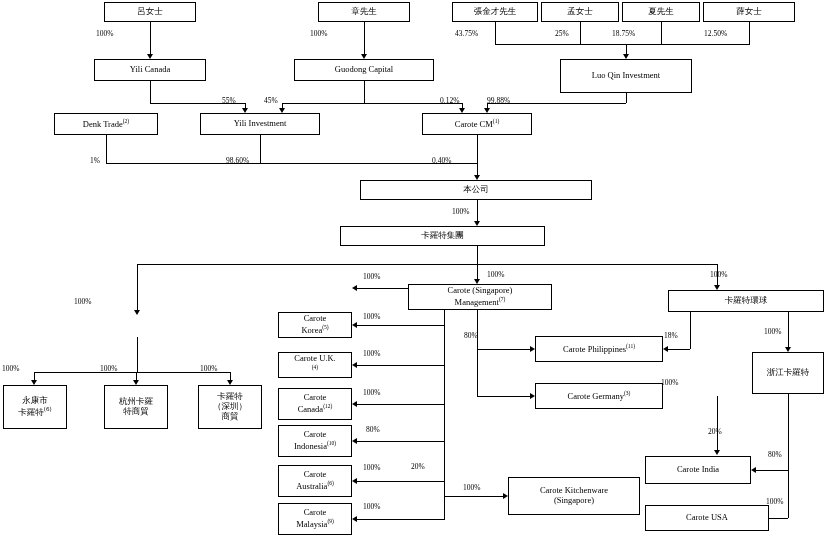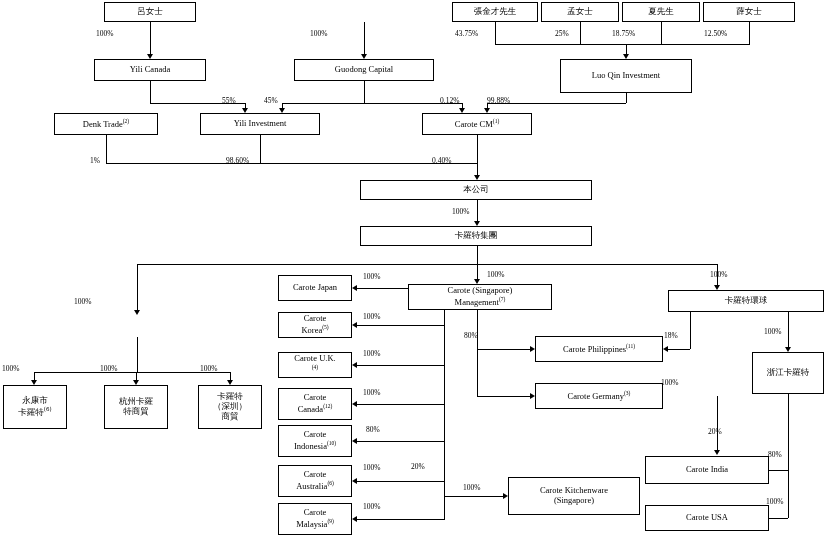--- a/index.html
+++ b/index.html
@@ -199,20 +199,23 @@
   <div class="ln h" style="left:756px; top:470px; width:32px;"></div>
   <div class="arrow left" style="left:751px; top:467px;"></div>
 
   <div class="ln v" style="left:788px; top:470px; height:48px;"></div>
   <div class="ln h" style="left:756px; top:518px; width:32px;"></div>
   <div class="arrow left" style="left:751px; top:515px;"></div>
 
 <div class="node cjk" style="left: 104px; top: 2px; width: 92px; height: 20px;">
       <div class="inner">呂女士</div>
     </div>
+    <div class="node cjk" style="left: 318px; top: 2px; width: 92px; height: 20px;">
+      <div class="inner">章先生</div>
+    </div>
     <div class="node cjk" style="left: 452px; top: 2px; width: 86px; height: 20px;">
       <div class="inner">張金才先生</div>
     </div>
     <div class="node cjk" style="left: 541px; top: 2px; width: 78px; height: 20px;">
       <div class="inner">孟女士</div>
     </div>
     <div class="node cjk" style="left: 622px; top: 2px; width: 78px; height: 20px;">
       <div class="inner">夏先生</div>
     </div>
     <div class="node cjk" style="left: 703px; top: 2px; width: 92px; height: 20px;">
@@ -232,35 +235,32 @@
     </div>
     <div class="node" style="left: 200px; top: 113px; width: 120px; height: 22px;">
       <div class="inner">Yili Investment</div>
     </div>
     <div class="node" style="left: 422px; top: 113px; width: 110px; height: 22px;">
       <div class="inner">Carote CM<span class="sup">(1)</span></div>
     </div>
     <div class="node cjk" style="left: 360px; top: 180px; width: 232px; height: 20px;">
       <div class="inner">本公司</div>
     </div>
-    <div class="node cjk" style="left: 360px; top: 226px; width: 232px; height: 20px;">
+    <div class="node cjk" style="left: 340px; top: 226px; width: 205px; height: 20px;">
       <div class="inner">卡羅特集團</div>
     </div>
     <div class="node cjk" style="left: 3px; top: 385px; width: 64px; height: 44px;">
       <div class="inner">永康市<br>卡羅特<span class="sup">(6)</span></div>
     </div>
     <div class="node cjk" style="left: 104px; top: 385px; width: 64px; height: 44px;">
       <div class="inner">杭州卡羅<br>特商貿</div>
     </div>
     <div class="node cjk" style="left: 198px; top: 385px; width: 64px; height: 44px;">
       <div class="inner">卡羅特<br>（深圳）<br>商貿</div>
     </div>
-    <div class="node" style="left: 278px; top: 275px; width: 74px; height: 26px;">
-      <div class="inner">Carote Japan</div>
-    </div>
     <div class="node" style="left: 278px; top: 312px; width: 74px; height: 26px;">
       <div class="inner">Carote Korea<span class="sup">(5)</span></div>
     </div>
     <div class="node" style="left: 278px; top: 352px; width: 74px; height: 26px;">
       <div class="inner">Carote U.K.<span class="sup">(4)</span></div>
     </div>
     <div class="node" style="left: 278px; top: 388px; width: 74px; height: 32px;">
       <div class="inner">Carote<br>Canada<span class="sup">(12)</span></div>
     </div>
     <div class="node" style="left: 278px; top: 425px; width: 74px; height: 32px;">
@@ -283,21 +283,21 @@
     </div>
     <div class="node" style="left: 508px; top: 477px; width: 132px; height: 38px;">
       <div class="inner">Carote Kitchenware<br>(Singapore)</div>
     </div>
     <div class="node cjk" style="left: 668px; top: 290px; width: 156px; height: 22px;">
       <div class="inner">卡羅特環球</div>
     </div>
     <div class="node cjk" style="left: 752px; top: 352px; width: 72px; height: 42px;">
       <div class="inner">浙江卡羅特</div>
     </div>
-    <div class="node" style="left: 645px; top: 456px; width: 124px; height: 28px;">
+    <div class="node" style="left: 645px; top: 456px; width: 106px; height: 28px;">
       <div class="inner">Carote India</div>
     </div>
     <div class="node" style="left: 645px; top: 505px; width: 124px; height: 26px;">
       <div class="inner">Carote USA</div>
     </div>
     <div class="lbl" style="left: 96px; top: 29px;">100%</div>
     <div class="lbl" style="left: 310px; top: 29px;">100%</div>
     <div class="lbl" style="left: 455px; top: 29px;">43.75%</div>
     <div class="lbl" style="left: 555px; top: 29px;">25%</div>
     <div class="lbl" style="left: 612px; top: 29px;">18.75%</div>

